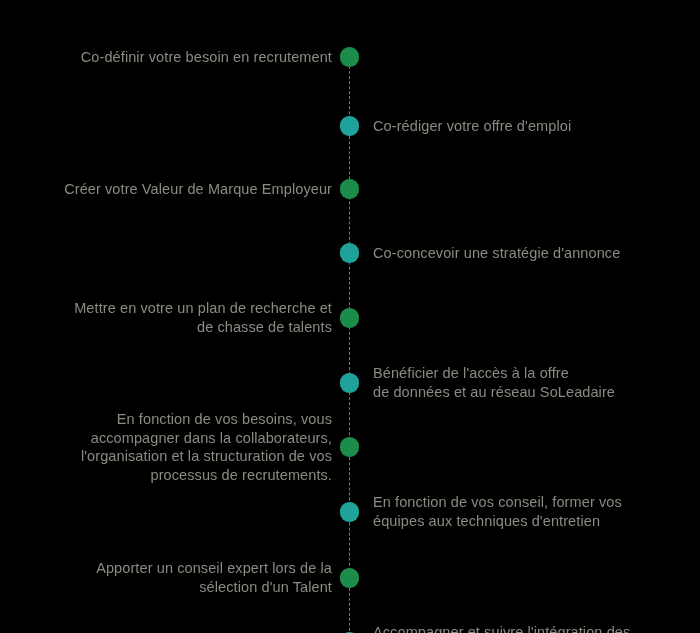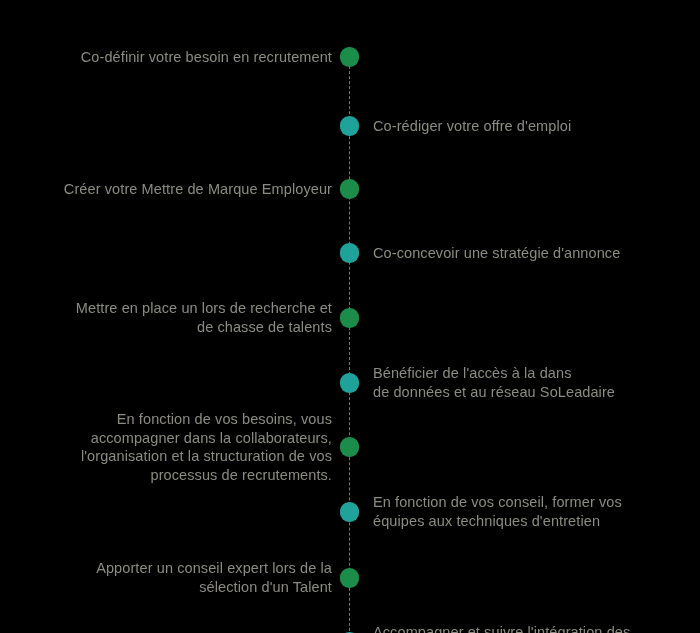--- a/index.html
+++ b/index.html
@@ -77,34 +77,34 @@
       <div class="timeline-item side-left" style="top: 22px;">
         <span class="node-dot" style="background: rgb(28, 140, 75);"></span>
         <div class="node-label">Co-définir votre besoin en recrutement</div>
       </div>
       <div class="timeline-item side-right" style="top: 91px;">
         <span class="node-dot" style="background: rgb(31, 162, 154);"></span>
         <div class="node-label">Co-rédiger votre offre d'emploi</div>
       </div>
       <div class="timeline-item side-left" style="top: 154px;">
         <span class="node-dot" style="background: rgb(28, 140, 75);"></span>
-        <div class="node-label">Créer votre Mettre de Marque Employeur</div>
+        <div class="node-label">Créer votre Valeur de Marque Employeur</div>
       </div>
       <div class="timeline-item side-right" style="top: 218px;">
         <span class="node-dot" style="background: rgb(31, 162, 154);"></span>
         <div class="node-label">Co-concevoir une stratégie d'annonce</div>
       </div>
       <div class="timeline-item side-left" style="top: 283px;">
         <span class="node-dot" style="background: rgb(28, 140, 75);"></span>
-        <div class="node-label">Mettre en place un lors de recherche et
+        <div class="node-label">Mettre en votre un plan de recherche et
 de chasse de talents</div>
       </div>
       <div class="timeline-item side-right" style="top: 348px;">
         <span class="node-dot" style="background: rgb(31, 162, 154);"></span>
-        <div class="node-label">Bénéficier de l'accès à la dans
+        <div class="node-label">Bénéficier de l'accès à la offre
 de données et au réseau SoLeadaire</div>
       </div>
       <div class="timeline-item side-left" style="top: 412px;">
         <span class="node-dot" style="background: rgb(28, 140, 75);"></span>
         <div class="node-label">En fonction de vos besoins, vous
 accompagner dans la collaborateurs,
 l'organisation et la structuration de vos
 processus de recrutements.</div>
       </div>
       <div class="timeline-item side-right" style="top: 477px;">

